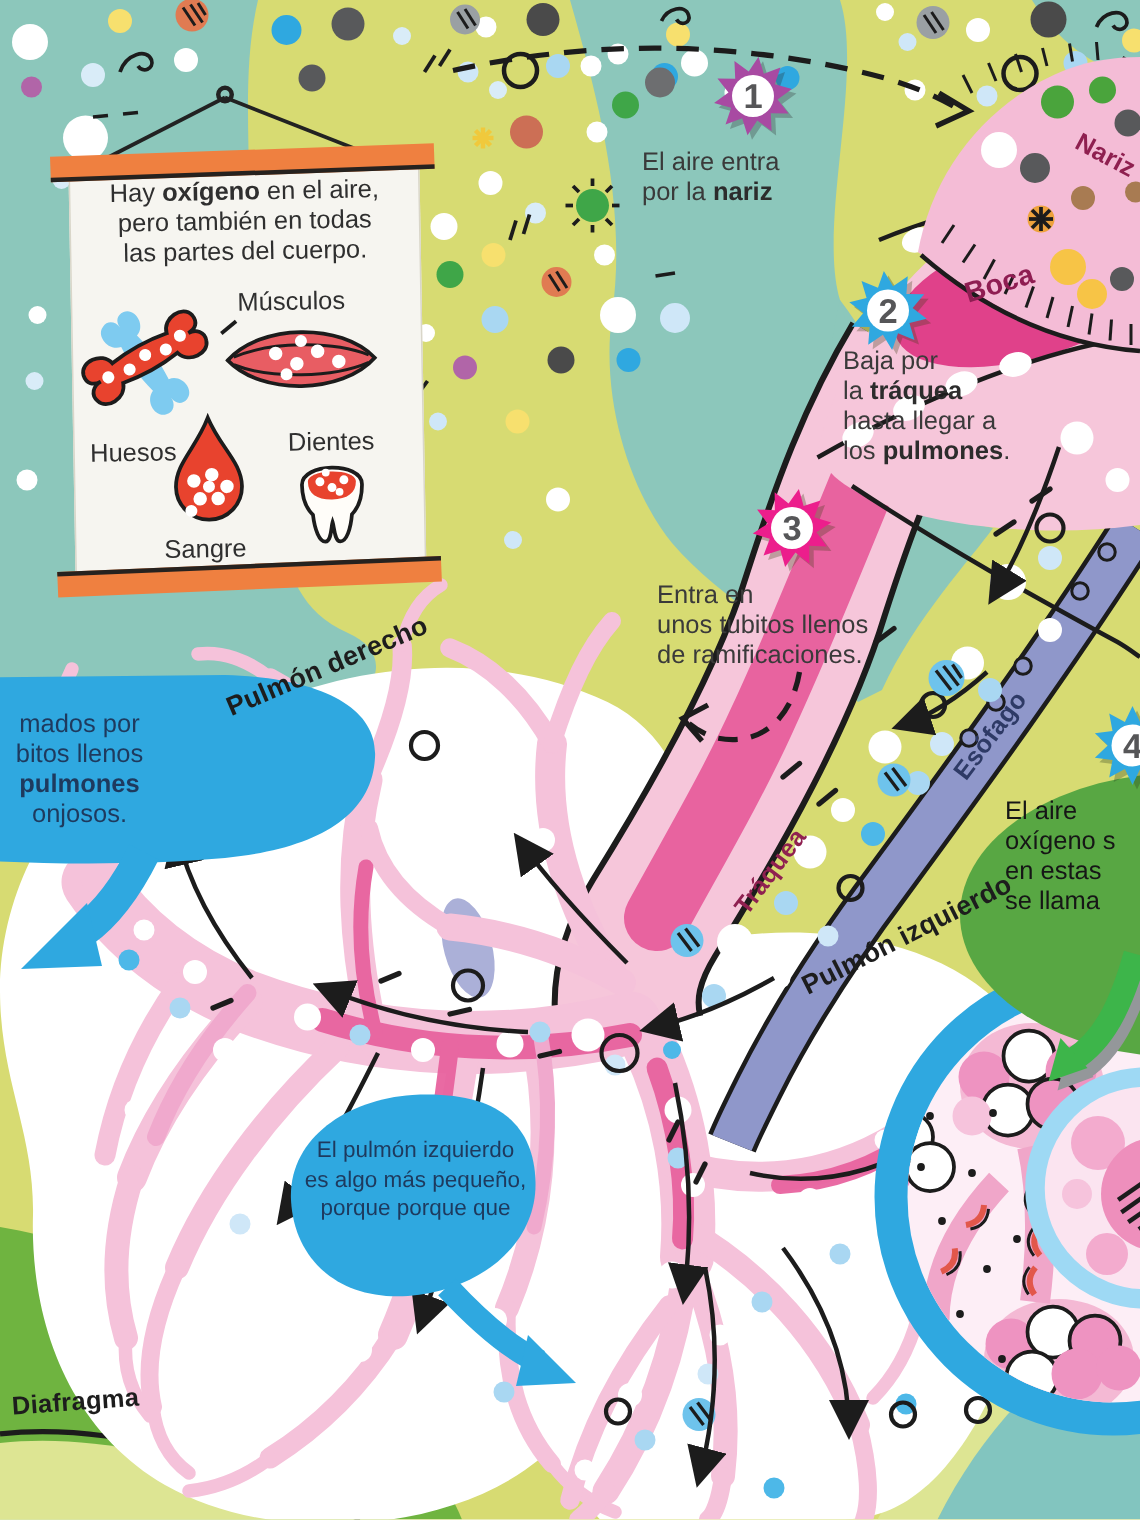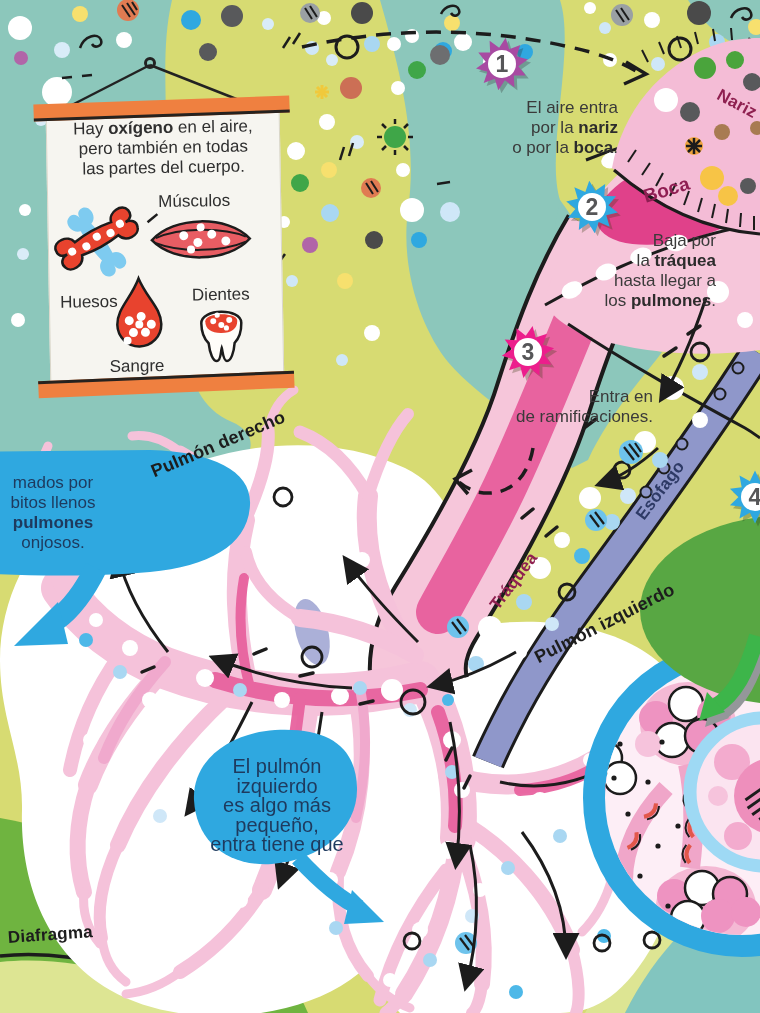--- a/index.html
+++ b/index.html
@@ -1,21 +1,21 @@
 <!DOCTYPE html>
 <html><head>
 <meta charset="utf-8">
 <style>
   html,body{margin:0;padding:0;background:#fff}
   .canvas{position:relative;width:760px;height:1013px;overflow:hidden;background:#d7db72;
           font-family:"Liberation Sans",sans-serif}
   .bgart{position:absolute;left:0;top:0}
   .lbl{position:absolute;font-weight:bold;white-space:nowrap;transform-origin:left center;
        color:#1d1d1d;letter-spacing:.2px}
-  .step-text{position:absolute;text-align:right;color:#3a3a3a;font-size:17px;line-height:20px}
+  .step-text{position:absolute;text-align:left;color:#3a3a3a;font-size:17px;line-height:20px}
   .step-text b{font-weight:bold;color:#2c2c2c}
   .bubble-text{position:absolute;text-align:center;color:#1e3a5e;font-size:16px;line-height:20px}
   .bubble-text b{font-weight:bold}
   .poster{position:absolute;left:40px;top:98px;width:250px;height:302px;transform:rotate(-1deg)}
   .paper{position:absolute;left:8px;top:12px;width:232px;height:278px;background:#f6f5f0;
          border:1px solid #d9d6c9}
   .rail{position:absolute;height:14px;background:#ef8040;width:256px;left:-4px}
   .rail-top{top:2px;transform:rotate(-1deg);border-bottom:3px solid #26221f}
   .rail-bottom{top:278px;transform:rotate(-1.4deg);border-top:3px solid #26221f}
   .poster-title{position:absolute;left:0;top:20px;width:250px;text-align:center;
@@ -675,49 +675,49 @@
           <circle cx="36" cy="19" r="3"></circle>
           <circle cx="24" cy="14" r="2.6"></circle>
           <circle cx="33" cy="27" r="2.6"></circle>
         </g>
   </svg>
 </div>
 
 <div class="step-text" style="left:428px;top:98px;width:190px">
   <div><span>El aire entra</span><b></b><span></span></div>
   <div><span>por la </span><b>nariz</b><span></span></div>
-  <div><span>o por la </span><b>boca</b><span>.</span></div>
 </div>
-<div class="step-text" style="left:536px;top:231px;width:180px">
+<div class="step-text" style="left:562px;top:231px;width:180px">
   <div><span>Baja por</span><b></b><span></span></div>
   <div><span>la </span><b>tráquea</b><span></span></div>
   <div><span>hasta llegar a</span><b></b><span></span></div>
   <div><span>los </span><b>pulmones</b><span>.</span></div>
 </div>
 <div class="step-text" style="left:438px;top:387px;width:215px">
   <div><span>Entra en</span></div>
+  <div><span>unos tubitos llenos</span></div>
   <div><span>de ramificaciones.</span></div>
 </div>
 <div class="step-text" style="left:670px;top:531px;width:178;color:#161616;width:178px">
   <div><span>El aire</span></div>
   <div><span>oxígeno s</span></div>
   <div><span>en estas</span></div>
   <div><span>se llama</span></div>
 </div>
 
 <div class="bubble-text" style="left:-12px;top:473px;width:130px;font-size:17px">
   <div><span>mados por</span></div>
   <div><span>bitos llenos</span></div>
   <div><b>pulmones</b></div>
   <div><span>onjosos.</span></div>
 </div>
-<div class="bubble-text" style="left:193px;top:757px;width:168px;font-size:20px;line-height:19.5px">
+<div class="bubble-text" style="left:193px;top:757px;width:168px;font-size:15px;line-height:19.5px">
   <div><span>El pulmón izquierdo</span></div>
   <div><span>es algo más pequeño,</span></div>
-  <div><span>entra tiene que</span></div>
+  <div><span>porque porque que</span></div>
 </div>
 
 <div class="lbl" style="left:152px;top:462px;font-size:18px;transform:rotate(-23deg)">Pulmón derecho</div>
 <div class="lbl" style="left:536px;top:648px;font-size:18px;transform:rotate(-27deg)">Pulmón izquierdo</div>
 <div class="lbl" style="left:494px;top:598px;font-size:17px;color:#8f2050;transform:rotate(-53deg)">Tráquea</div>
 <div class="lbl" style="left:640px;top:508px;font-size:17px;color:#2e3a66;transform:rotate(-53deg)">Esófago</div>
 <div class="lbl" style="left:718px;top:84px;font-size:17px;color:#8f2050;transform:rotate(28deg)">Nariz</div>
 <div class="lbl" style="left:644px;top:186px;font-size:19px;color:#8f1d52;transform:rotate(-17deg)">Boca</div>
 <div class="lbl" style="left:8px;top:928px;font-size:17px;transform:rotate(-4deg)">Diafragma</div>
 

